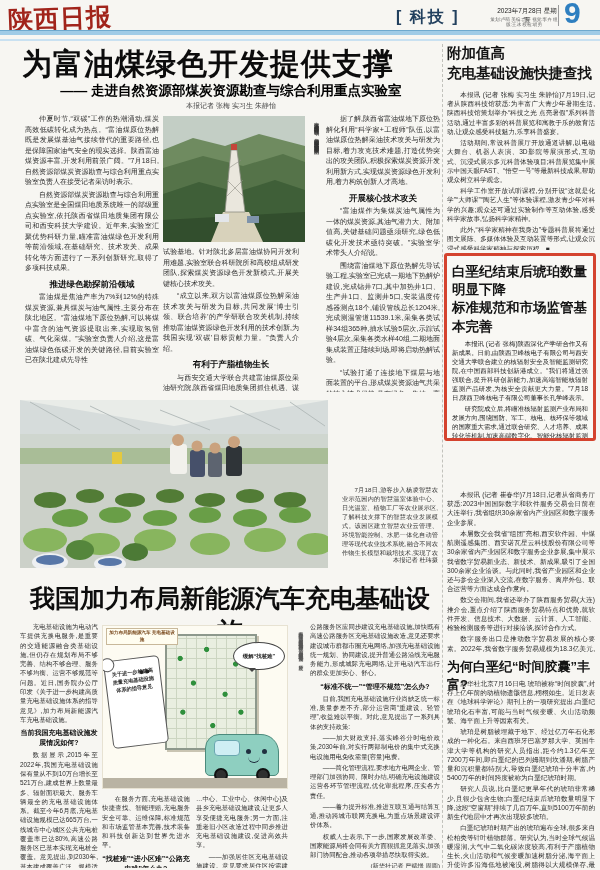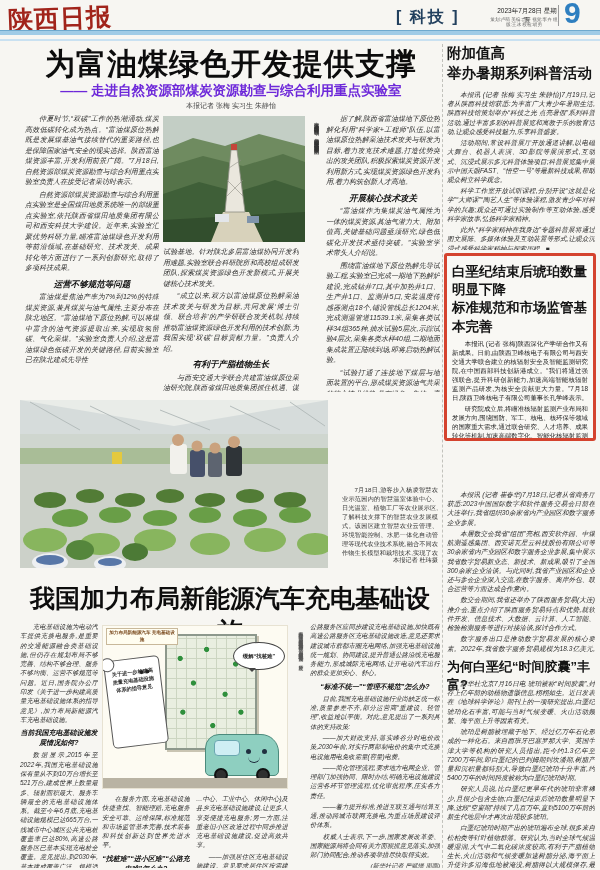--- a/index.html
+++ b/index.html
@@ -14,29 +14,29 @@
     font-size:25px; font-weight:bold; color:#a1241b; transform:rotate(-2deg); letter-spacing:1px; }
   .section-label { position:absolute; left:396px; top:7px; font-size:16px; font-weight:bold;
     color:#22405e; letter-spacing:2px; }
   .date-line { position:absolute; left:497px; top:7px; font-size:6.5px; color:#222; width:60px; text-align:center;}
   .credits-line { position:absolute; left:488px; top:17px; font-size:4.6px; color:#666; width:72px; text-align:center;}
   .hdr-divider { position:absolute; left:558px; top:5px; width:1px; height:21px; background:#9a9a9a; }
   .page-number { position:absolute; left:564px; top:-4px; font-size:30px; font-weight:900; color:#2e7fc0; }
   .rule-a { position:absolute; left:0; top:30px; width:600px; height:5px; background:#9fcbe6; border-top:1px solid #6ea9cd;}
   .rule-b { position:absolute; left:0; top:39px; width:600px; height:2px; background:#c9e1f1; }
   
-  .col { position:absolute; overflow:hidden; text-align:justify; color:#2c2c2c;font-style:italic; }
+  .col { position:absolute; overflow:hidden; text-align:justify; color:#2c2c2c; }
   .col p { text-indent:2em; margin-bottom:2px; }
   .col p.noindent { text-indent:0; }
   .subhead { text-align:center; font-weight:bold; color:#111; text-indent:0 !important; margin:4px 0 3px; }
   
-  .main-title { position:absolute; left:22px; top:44px; width:418px; text-align:center;
+  .main-title { position:absolute; left:22px; top:44px; width:418px; text-align:left;
     font-size:30px; font-weight:900; color:#0c0c0c; letter-spacing:1px; }
   .main-subtitle { position:absolute; left:22px; top:82px; width:418px; text-align:center;
-    font-size:13.5px; font-weight:bold; color:#6d28d9; }
+    font-size:13.5px; font-weight:bold; color:#000000; }
   .main-byline { position:absolute; left:22px; top:101px; width:418px; text-align:center;
     font-size:7px; color:#444; }
   .mcol { font-size:7px; line-height:1.5; }
   .mcol .subhead { font-size:8.5px; }
   #m-col1 { left:25px; top:114px; width:134px; height:278px; }
   #m-col2 { left:163px; top:247px; width:136px; height:145px; }
   #m-col3 { left:326px; top:114px; width:114px; height:278px; }
   .rig-photo { position:absolute; left:163px; top:116px; width:142px; height:126px; background:#b9c6ba; }
   .v-caption { position:absolute; writing-mode:vertical-rl; font-size:5.2px; line-height:1.6;
     color:#333; letter-spacing:0.5px; overflow:hidden; }
@@ -129,21 +129,21 @@
   <div class="rule-a"></div>
   <div class="rule-b"></div>
 
   <div class="main-title">为富油煤绿色开发提供支撑</div>
   <div class="main-subtitle">—— 走进自然资源部煤炭资源勘查与综合利用重点实验室</div>
   <div class="main-byline">本报记者 张梅 实习生 朱静怡</div>
 
   <div class="col mcol" id="m-col1">
     <p>仲夏时节,“双碳”工作的热潮涌动,煤炭高效低碳转化成为热点。“富油煤原位热解既是发展煤基油气接续替代的重要路径,也是保障国家油气安全的现实选择。陕西富油煤资源丰富,开发利用前景广阔。”7月18日,自然资源部煤炭资源勘查与综合利用重点实验室负责人在接受记者采访时表示。</p>
     <p>自然资源部煤炭资源勘查与综合利用重点实验室是全国煤田地质系统唯一的部级重点实验室,依托陕西省煤田地质集团有限公司和西安科技大学建设。近年来,实验室汇聚优势科研力量,瞄准富油煤绿色开发利用等前沿领域,在基础研究、技术攻关、成果转化等方面进行了一系列创新研究,取得了多项科技成果。</p>
-    <p class="subhead">运营不够规范等问题</p>
+    <p class="subhead">推进绿色勘探前沿领域</p>
     <p>富油煤是焦油产率为7%到12%的特殊煤炭资源,兼具煤炭与油气属性,主要分布在陕北地区。“富油煤地下原位热解,可以将煤中富含的油气资源提取出来,实现取氢留碳、气化采煤。”实验室负责人介绍,这是富油煤绿色低碳开发的关键路径,目前实验室已在陕北建成先导性</p>
   </div>
 
   <div class="rig-photo">
     <svg width="100%" height="100%" viewBox="0 0 142 126" preserveAspectRatio="none">
       <rect x="0" y="0" width="142" height="40" fill="#c3cec5"></rect>
       <path d="M0,34 L30,22 L62,30 L96,18 L142,30 L142,126 L0,126 Z" fill="#6f8b60"></path>
       <path d="M0,52 L40,40 L80,50 L120,38 L142,46 L142,126 L0,126 Z" fill="#557349"></path>
       <path d="M0,78 L36,66 L74,76 L112,64 L142,74 L142,126 L0,126 Z" fill="#3f5f38"></path>
       <path d="M0,104 L142,96 L142,126 L0,126 Z" fill="#324e2d"></path>
@@ -288,21 +288,21 @@
     <p>——着力提升标准,推进互联互通与结算互通,推动跨城市联网充换电,为重点场景建设评价体系。</p>
     <p>权威人士表示,下一步,国家发展改革委、国家能源局将会同有关方面狠抓意见落实,加强部门协同配合,推动各项举措尽快取得实效。</p>
     <p class="byline-right">(新华社记者 严赋憬 周圆)</p>
 
   </div>
 
   <div class="divider-v"></div>
 
   <div class="sb-title" style="top:44px;">
     <div>附加值高</div>
-    <div>举办暑期系列科普活动</div>
+    <div>充电基础设施快捷查找</div>
   </div>
   <div class="col scol" id="sb1-body">
     <p>本报讯 (记者 张梅 实习生 朱静怡)7月19日,记者从陕西科技馆获悉:为丰富广大青少年暑期生活,陕西科技馆策划举办“科技之光 点亮暑假”系列科普活动,通过丰富多彩的科普展览和寓教于乐的教育活动,让观众感受科技魅力,乐享科普盛宴。</p>
     <p>活动期间,常设科普展厅开放通道讲解,以电磁大舞台、机器人表演、3D影院等展演形式,互动式、沉浸式展示多元科普体验项目;科普展览集中展示中国天眼FAST、“悟空一号”等最新科技成果,帮助观众树立科学观念。</p>
     <p>科学工作室开放试听课程,分别开设“这就是化学”“大师课”“陶艺人生”等体验课程,激发青少年对科学的兴趣;观众还可通过实验制作等互动体验,感受科学家故事,弘扬科学家精神。</p>
     <p>此外,“科学家精神在我身边”专题科普展将通过图文展陈、多媒体体验及互动装置等形式,让观众沉浸式感受科学家精神与探索历程。■</p>
   </div>
 
   <div class="red-box">
     <div class="box-title">

